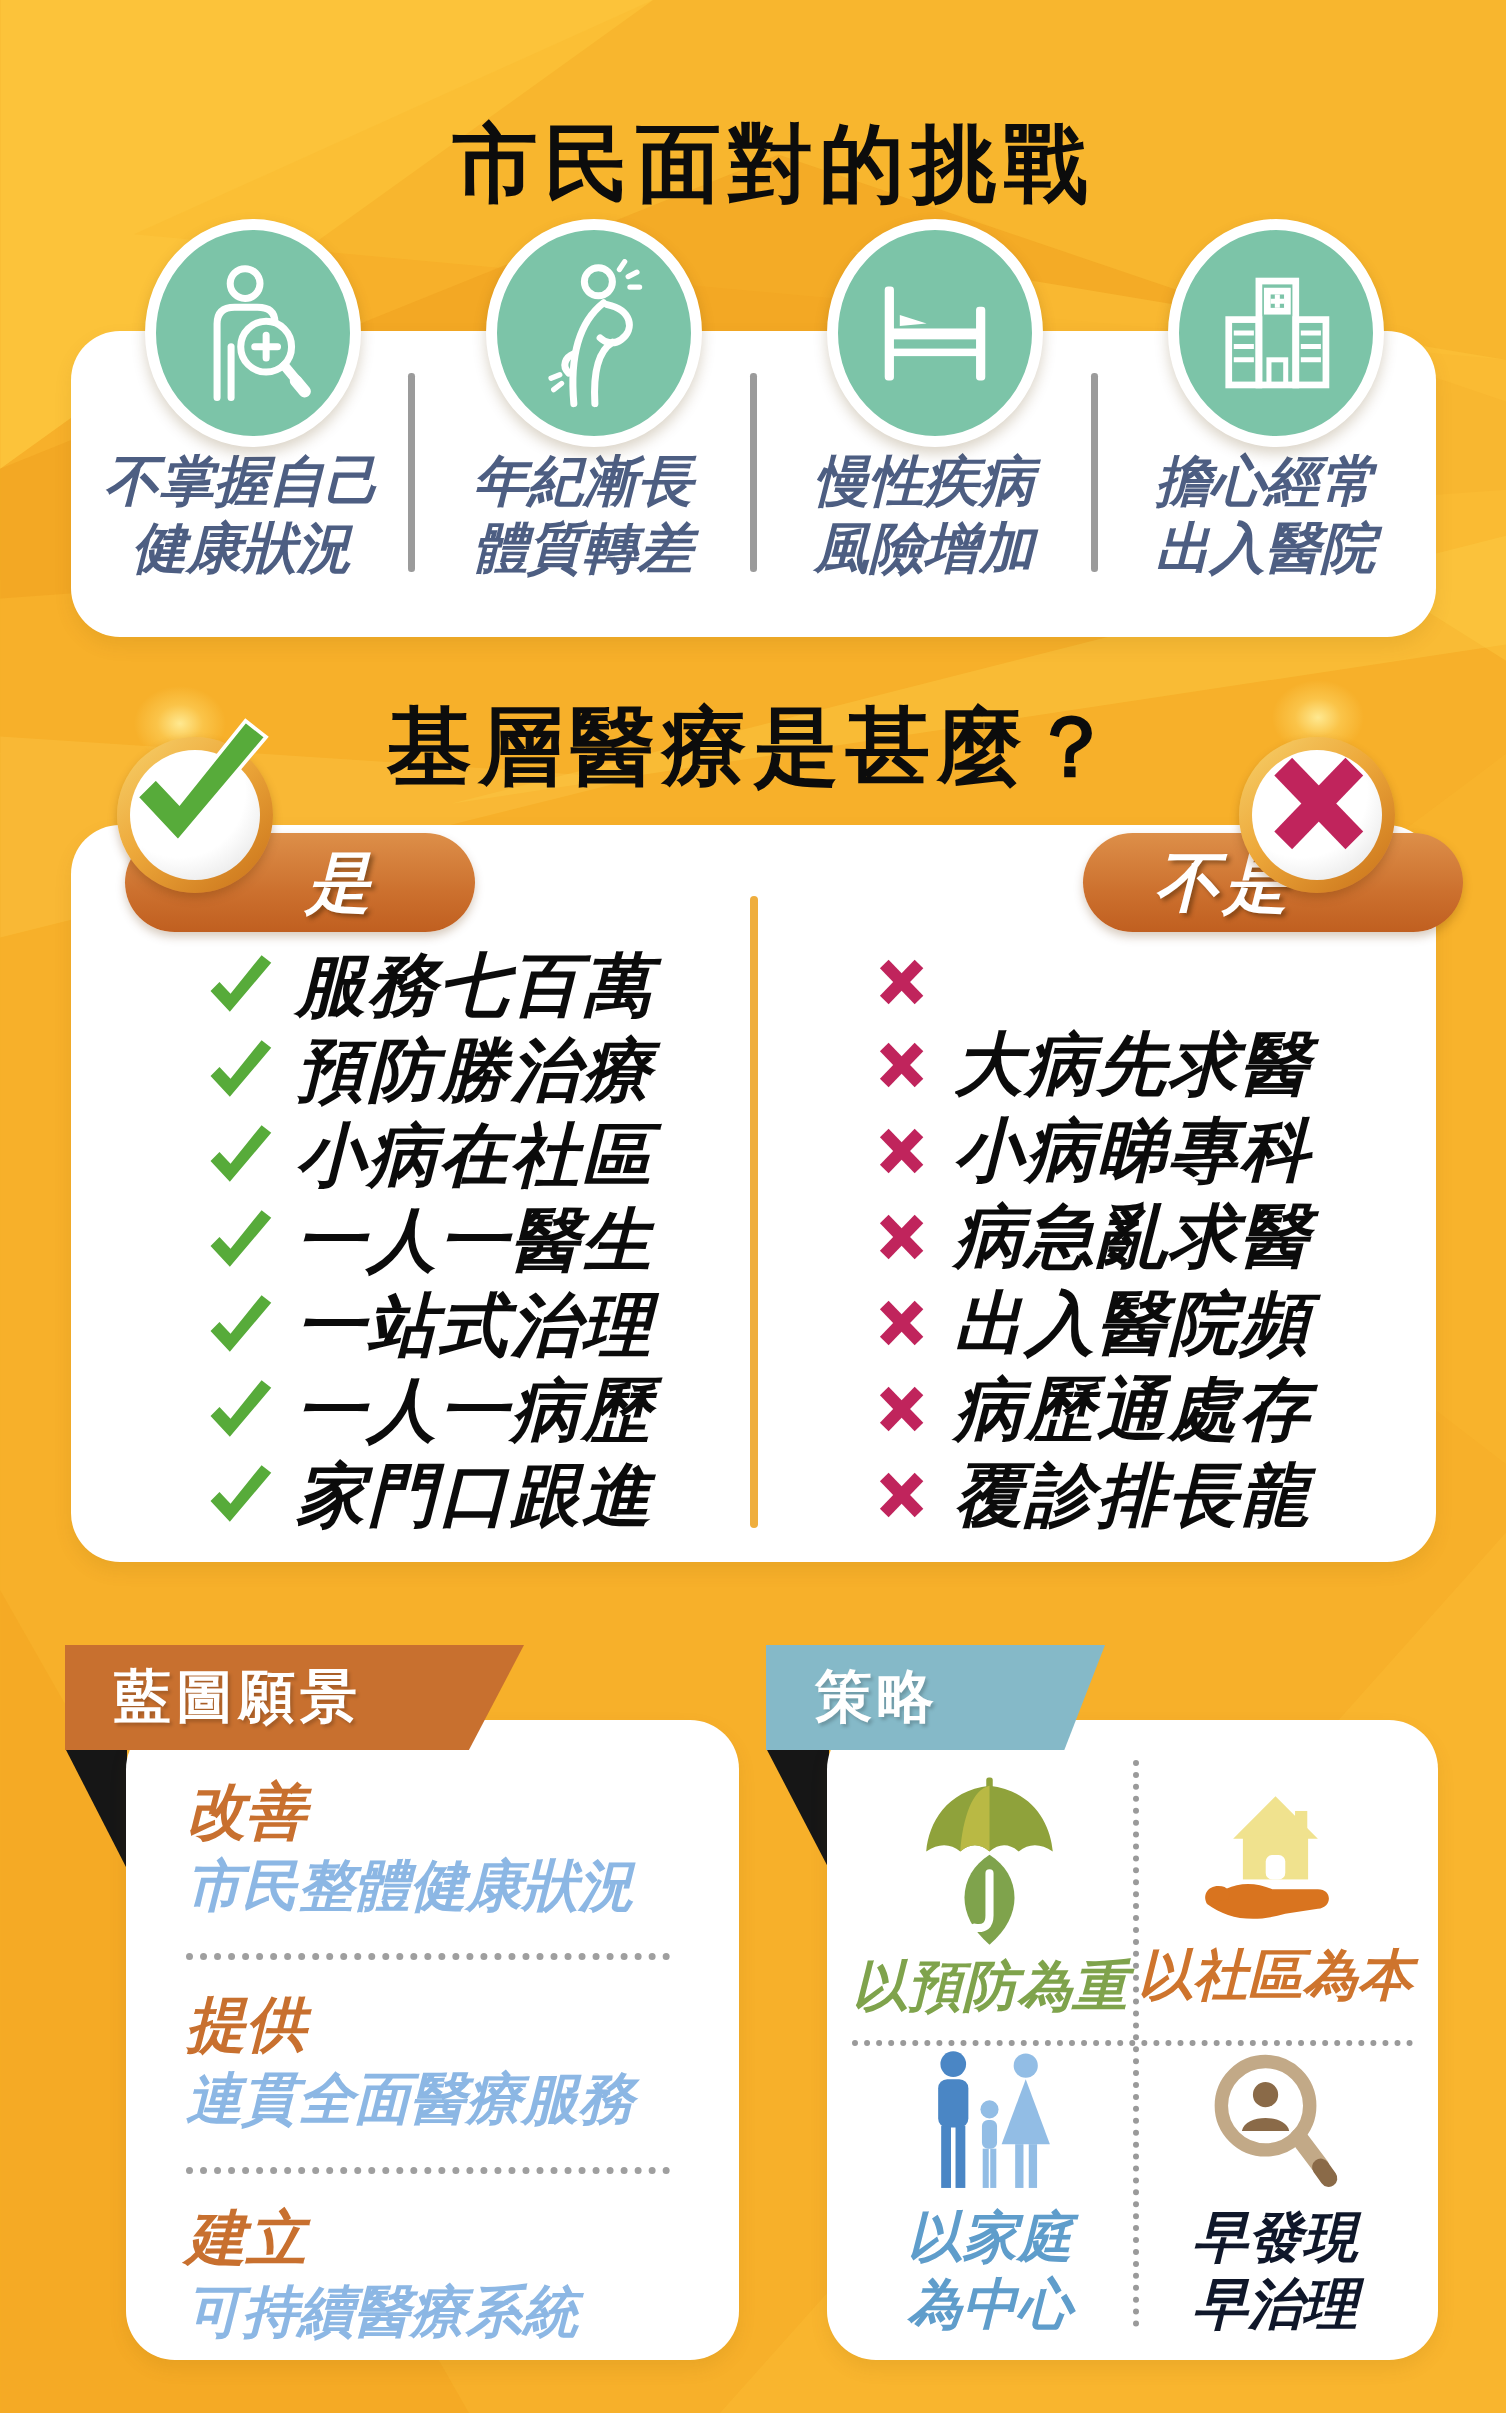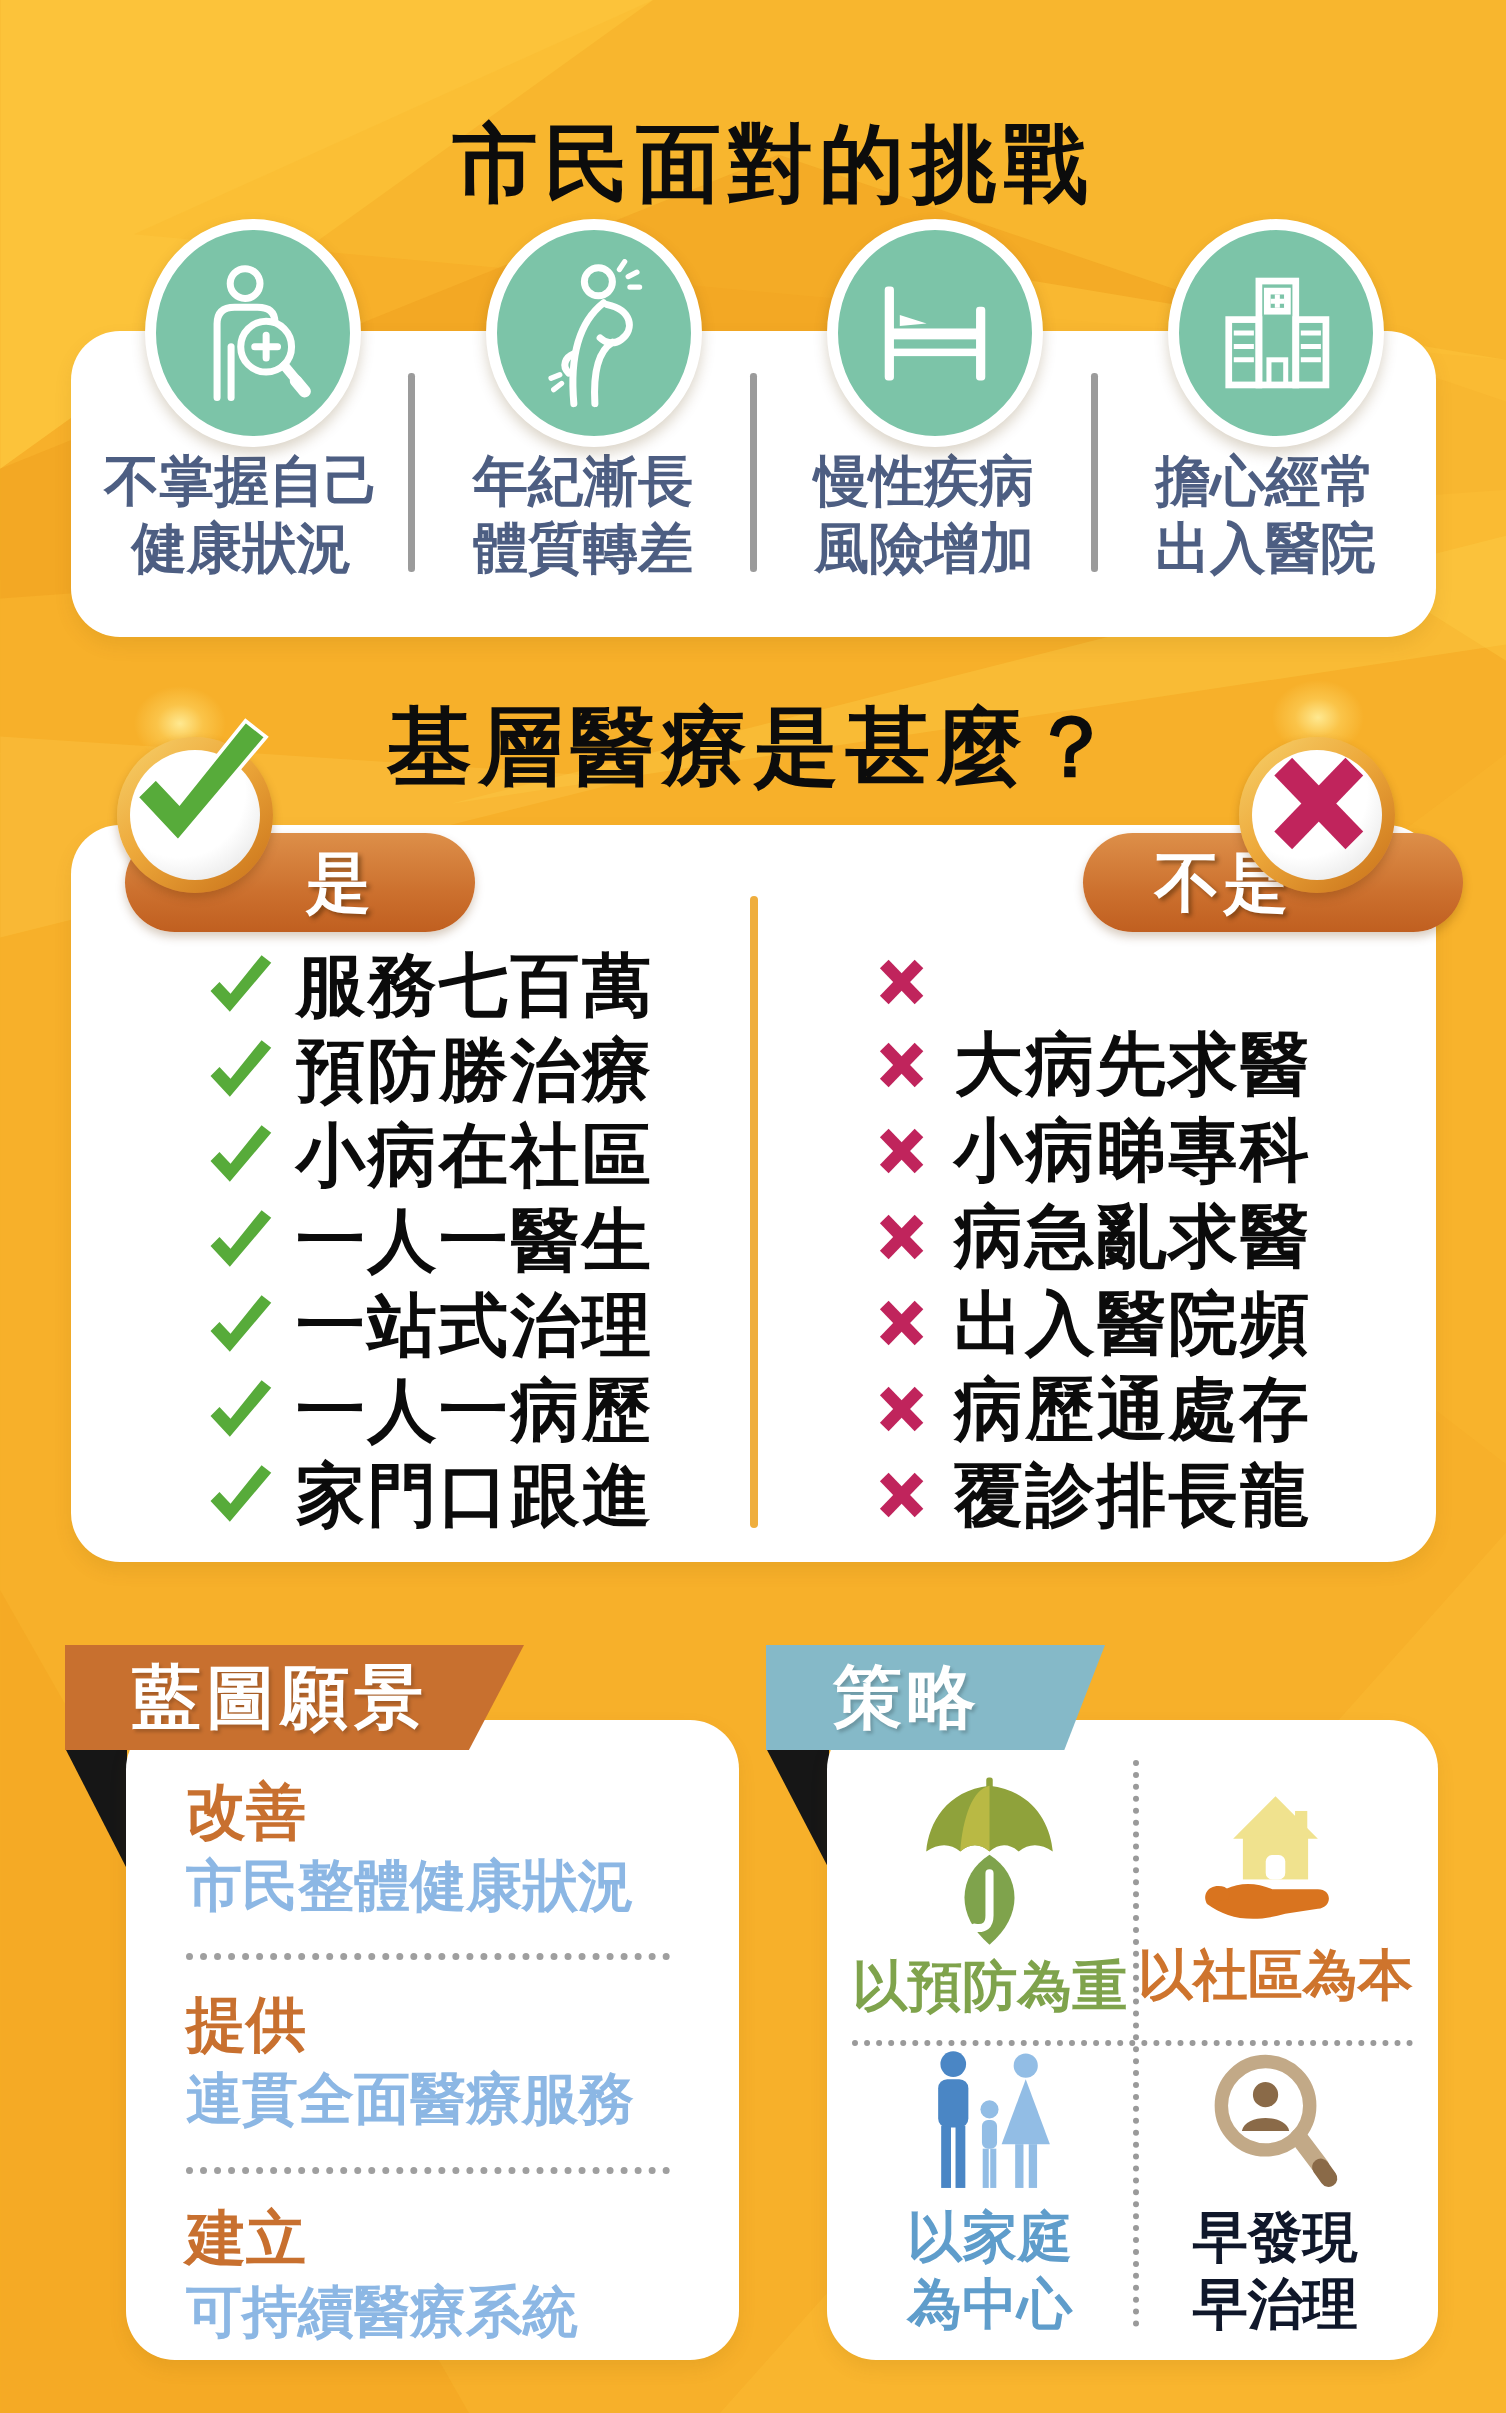--- a/index.html
+++ b/index.html
@@ -10,21 +10,21 @@
            background:radial-gradient(closest-side,rgba(255,236,150,.95),rgba(255,220,110,.45),rgba(255,220,110,0));}
 
   
   .big-title{position:absolute;left:0;width:100%;text-align:center;z-index:3;
              font-size:85px;font-weight:900;color:#0c0c0c;letter-spacing:6.7px;}
   .title-1{top:107px;margin-left:20px;}
   .title-2{top:680px;margin-top:10px;}
 
   
   .card{position:absolute;background:#ffffff;border-radius:49px;z-index:2;
-        box-shadow:0 8.4px 18.4px rgba(120,80,0,.10);}
+        box-shadow:0 8.4px 18.4px rgba(120,80,0,.10);font-style:italic;}
   .card-challenges{left:71px;top:331px;width:1365px;height:306px;}
   .challenge-captions{position:absolute;left:0;top:117px;width:100%;display:flex;}
   .challenge-col{width:25%;text-align:center;color:#4d5e82;font-weight:700;
                  font-size:55px;line-height:67px;}
   .v-div{position:absolute;width:6.7px;background:#9b9b9b;border-radius:3.3px;top:42px;height:199px;}
   .v-div.d1{left:337px;} .v-div.d2{left:679px;} .v-div.d3{left:1020px;}
 
   .challenge-icon{position:absolute;top:219px;width:194px;height:206px;z-index:4;
                   background:#7cc4a8;border:11px solid #fff;border-radius:50%;
                   box-shadow:0 6.7px 13.4px rgba(90,60,0,.22);
@@ -57,22 +57,22 @@
   .cmp-list{position:absolute;top:126px;height:579px;display:flex;
             flex-direction:column;justify-content:space-between;}
   .list-yes{left:134px;width:527px;}
   .list-no{left:799px;width:519px;}
   .cmp-row{display:flex;align-items:center;gap:22px;}
   .cmp-text{font-size:69px;font-weight:900;color:#0b0b0b;letter-spacing:2.5px;line-height:1;}
 
   
   .banner{position:absolute;top:1645px;height:105px;z-index:3;display:flex;align-items:center;
           clip-path:polygon(0 0,100% 0,88% 100%,0 100%);}
-  .banner-label{color:#fff;font-size:69px;font-weight:900;letter-spacing:5px;
-                padding-left:67px;text-shadow:2.5px 2.5px 3.3px rgba(0,0,0,.18);}
+  .banner-label{color:#fff;font-size:57px;font-weight:900;letter-spacing:5px;
+                padding-left:49px;text-shadow:2.5px 2.5px 3.3px rgba(0,0,0,.18);}
   .banner-vision{left:65px;width:459px;background:#c8702f;}
   .banner-strategy{left:766px;width:339px;background:#85b9c8;}
   .wedge{position:absolute;top:1748px;background:#161616;z-index:2;
          clip-path:polygon(0 0,100% 0,100% 100%);}
   .wedge-left{left:65px;width:62px;height:121px;}
   .wedge-right{left:766px;width:63px;height:121px;}
 
   
   .card-vision{left:126px;top:1720px;width:613px;height:640px;}
   .vision-body{position:absolute;inset:0;padding:60px 59px 25px 60px;box-sizing:border-box;

